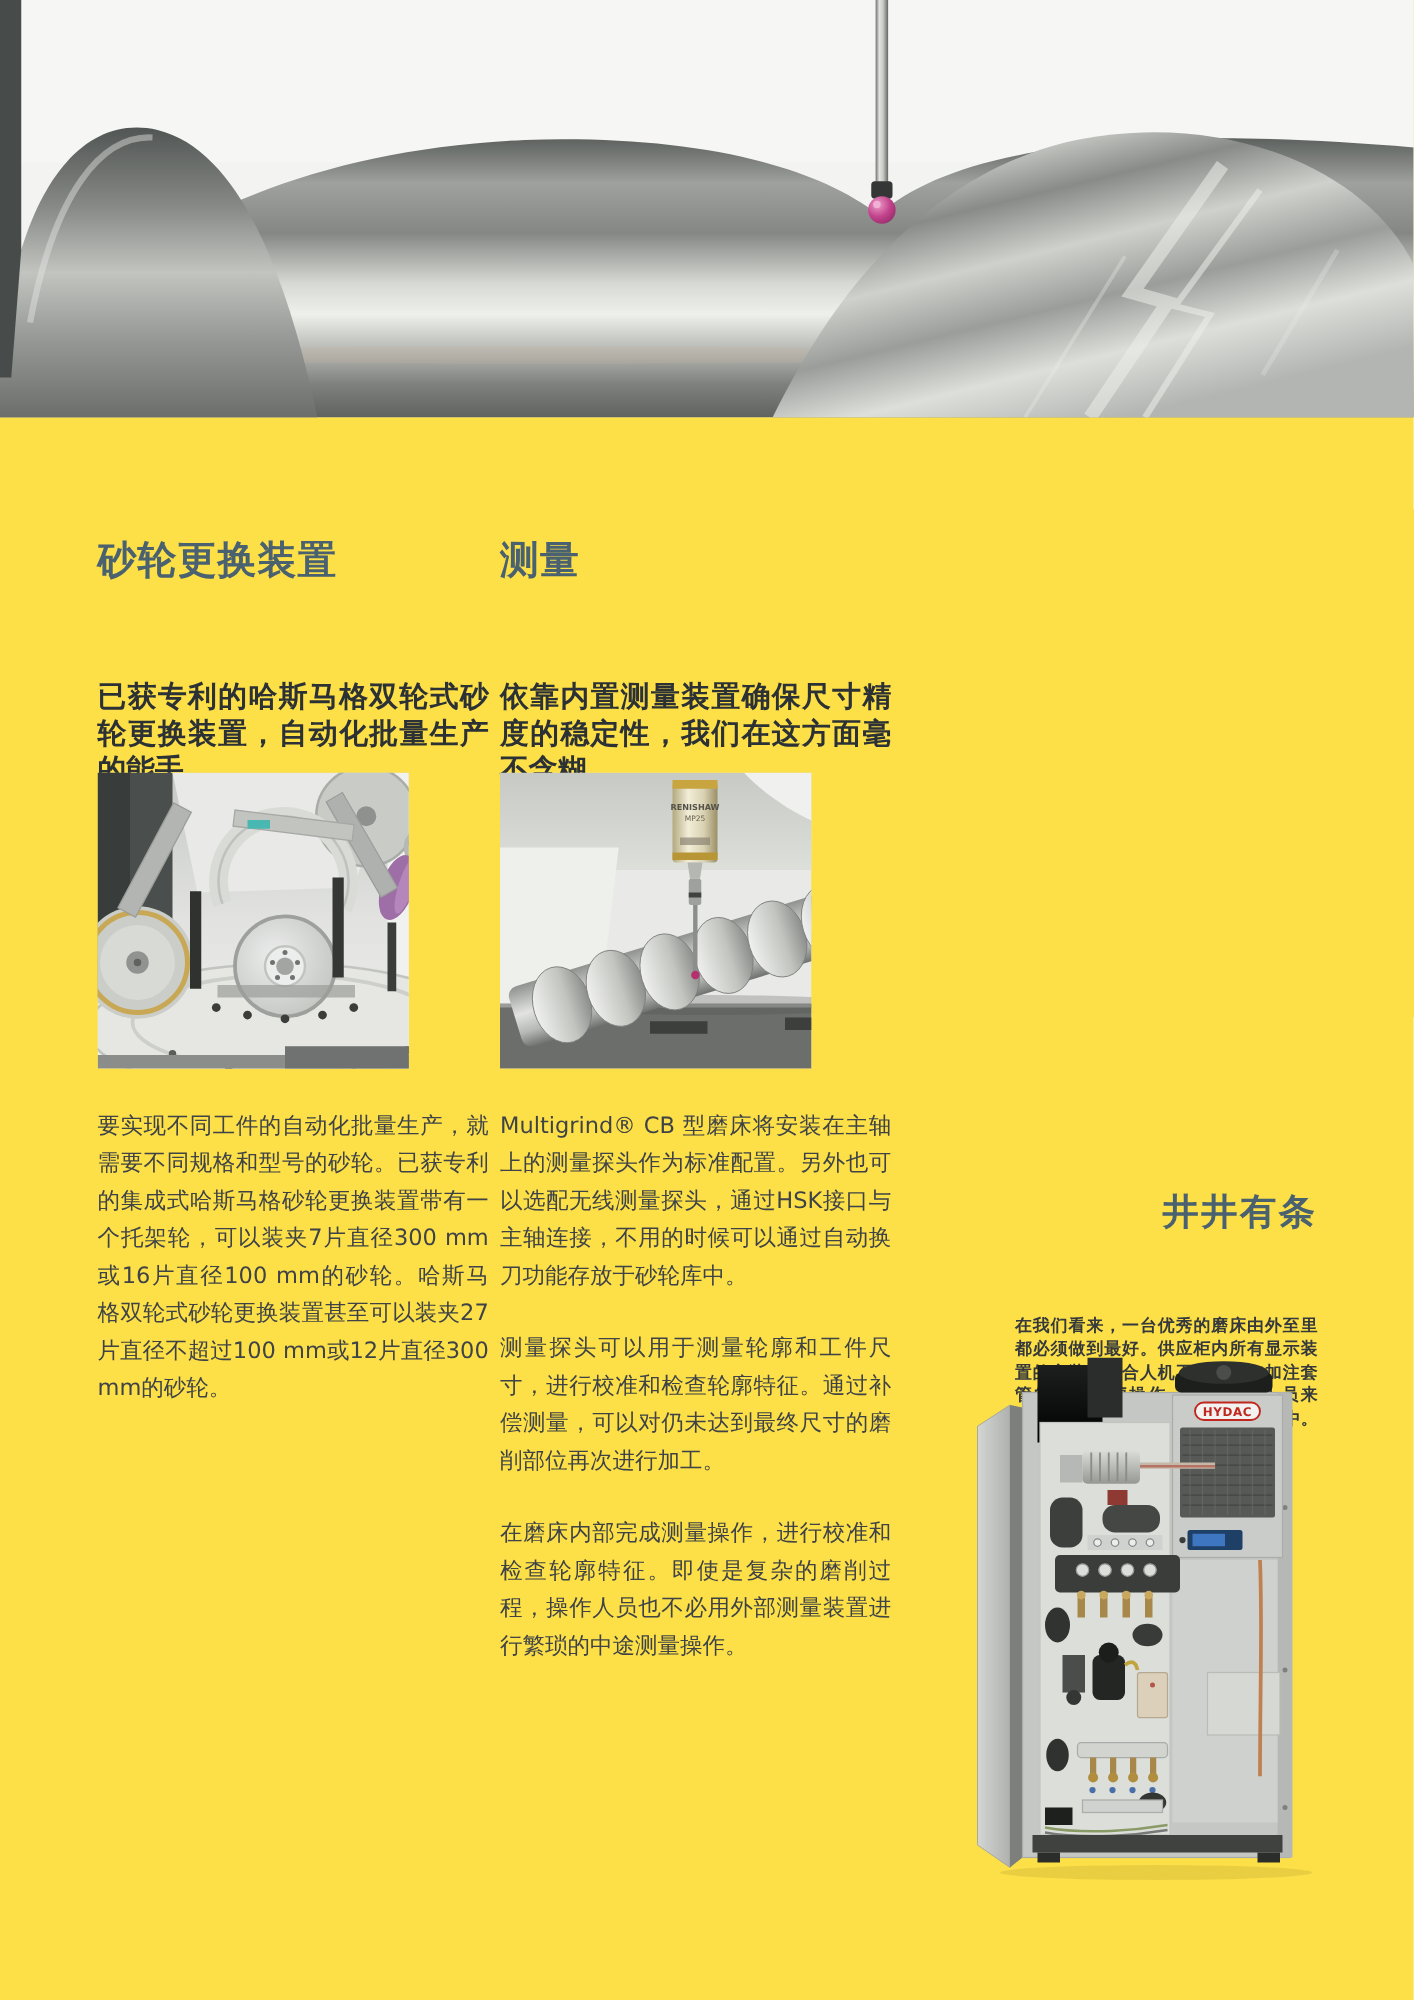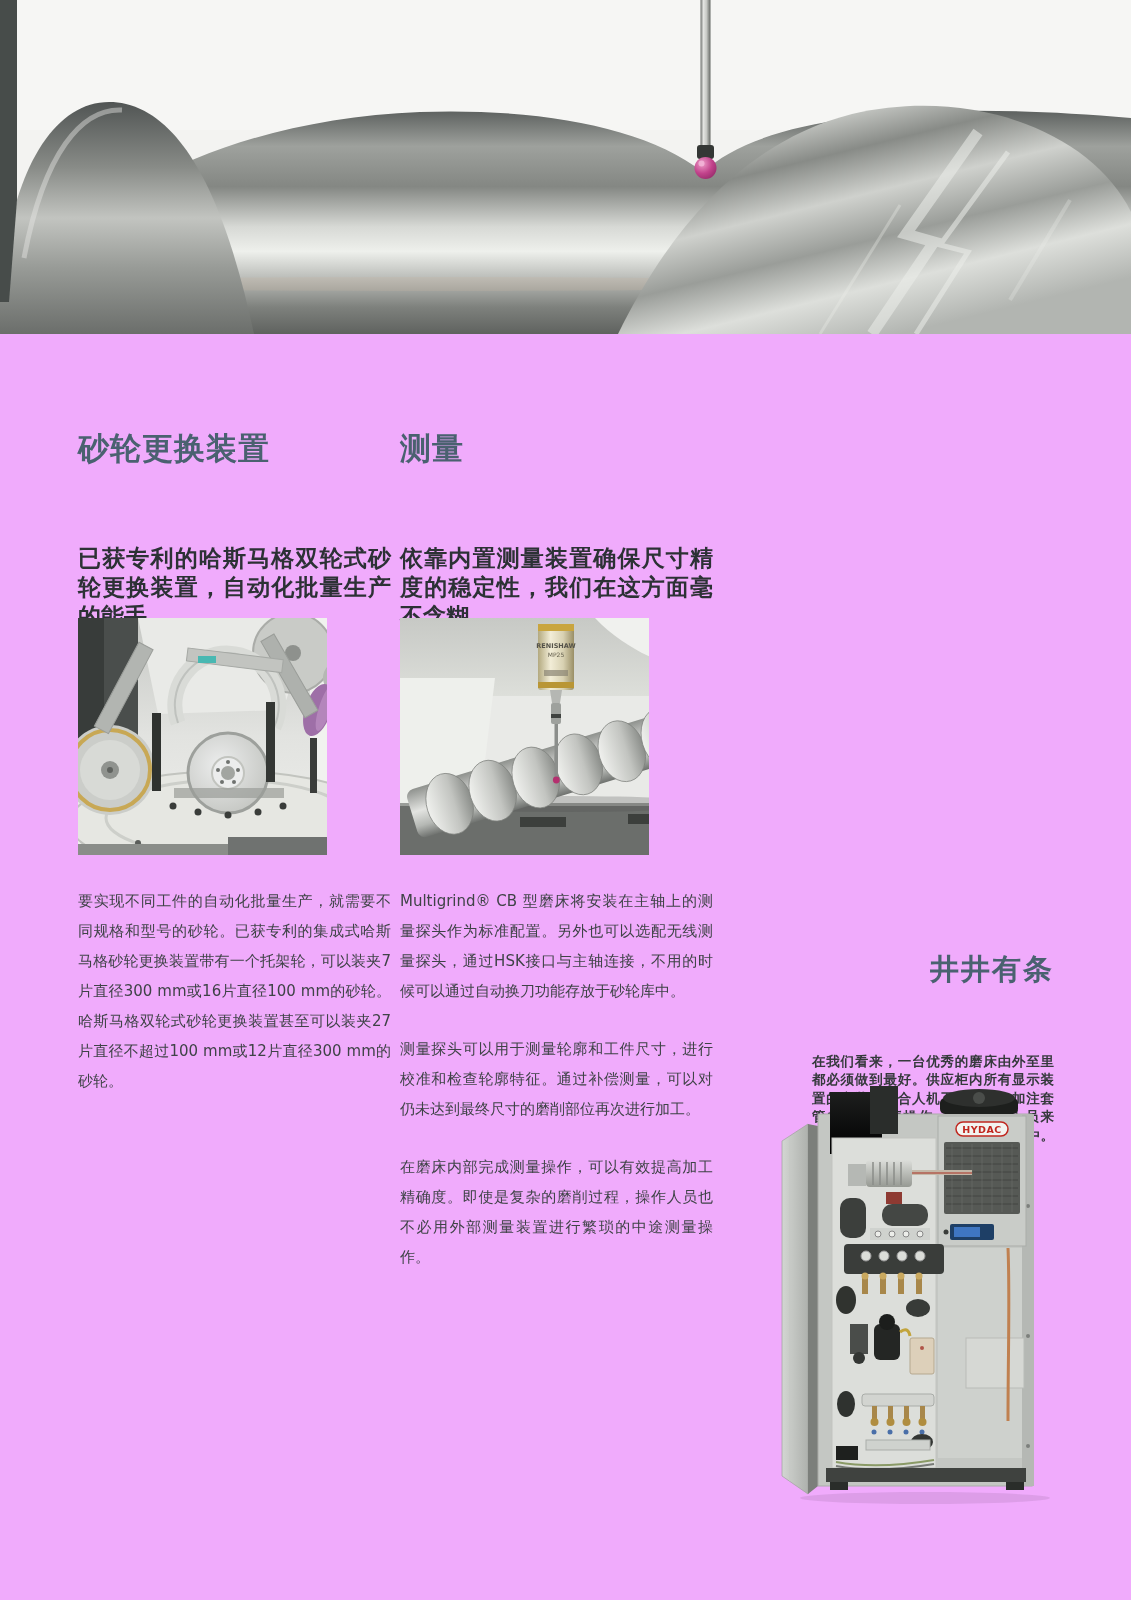--- a/index.html
+++ b/index.html
@@ -1,38 +1,38 @@
 <!DOCTYPE html>
 <html><head>
 <meta charset="utf-8">
 <style>
   html,body{margin:0;padding:0;background:#ffffff;}
   .page{
-    position:relative;width:1131px;height:1600px;background:#f0abfc;
+    position:relative;width:1131px;height:1600px;background:#fde047;
     font-family:"DejaVu Sans","Liberation Sans",sans-serif;overflow:hidden;
   }
   figure{margin:0;padding:0;}
   .hero{position:absolute;left:0;top:0;width:1131px;height:334px;}
   .col-heading{
     position:absolute;top:431px;margin:0;font-size:31px;font-weight:bold;
     color:#4a6170;letter-spacing:1px;line-height:1.1;
   }
   #heading-left{left:78px;}
   #heading-mid{left:400px;}
   .intro{
     position:absolute;top:521px;width:313px;font-size:23px;font-weight:bold;
     color:#2c3135;line-height:29px;text-align:justify;
   }
   #intro-left{left:78px;}
   #intro-mid{left:400px;}
   .photo{position:absolute;top:618px;width:249px;height:237px;overflow:hidden;}
   #photo-left{left:78px;}
   #photo-mid{left:400px;}
   .body-col{
-    position:absolute;top:886px;width:313px;font-size:15px;color:#3f4347;
+    position:absolute;top:886px;width:313px;font-size:18px;color:#3f4347;
     line-height:30px;text-align:justify;
   }
   #body-left{left:78px;}
   #body-mid{left:400px;}
   .body-col p{margin:0 0 28px 0;}
   .right-heading{
     position:absolute;left:812px;top:950px;width:242px;margin:0;
     text-align:right;font-size:29px;font-weight:bold;color:#4a6170;letter-spacing:2px;
   }
   .right-caption{
@@ -260,21 +260,21 @@
       </g>
     </svg>
   </figure>
 
   <div class="body-col" id="body-left">
     <p>要实现不同工件的自动化批量生产，就需要不同规格和型号的砂轮。已获专利的集成式哈斯马格砂轮更换装置带有一个托架轮，可以装夹7片直径300 mm或16片直径100 mm的砂轮。哈斯马格双轮式砂轮更换装置甚至可以装夹27片直径不超过100 mm或12片直径300 mm的砂轮。</p>
   </div>
   <div class="body-col" id="body-mid">
     <p>Multigrind® CB 型磨床将安装在主轴上的测量探头作为标准配置。另外也可以选配无线测量探头，通过HSK接口与主轴连接，不用的时候可以通过自动换刀功能存放于砂轮库中。</p>
     <p>测量探头可以用于测量轮廓和工件尺寸，进行校准和检查轮廓特征。通过补偿测量，可以对仍未达到最终尺寸的磨削部位再次进行加工。</p>
-    <p>在磨床内部完成测量操作，可以有效提高加工精确度。即使是复杂的磨削过程，操作人员也不必用外部测量装置进行繁琐的中途测量操作。</p>
+    <p>在磨床内部完成测量操作，进行校准和检查轮廓特征。即使是复杂的磨削过程，操作人员也不必用外部测量装置进行繁琐的中途测量操作。</p>
   </div>
 
   <h2 class="right-heading">井井有条</h2>
   <p class="right-caption">在我们看来，一台优秀的磨床由外至里都必须做到最好。供应柜内所有显示装置的安装都符合人机工学原理，加注套管的位置方便操作。对于操作人员来说，一切都一目了然，尽在掌握之中。</p>
 
   <figure class="cabinet">
     <svg width="285" height="430" viewBox="0 0 285 430">
       <defs>
         <linearGradient id="cDoor" x1="0" y1="0" x2="1" y2="0">
           <stop offset="0" stop-color="#d3d6d2"></stop>

